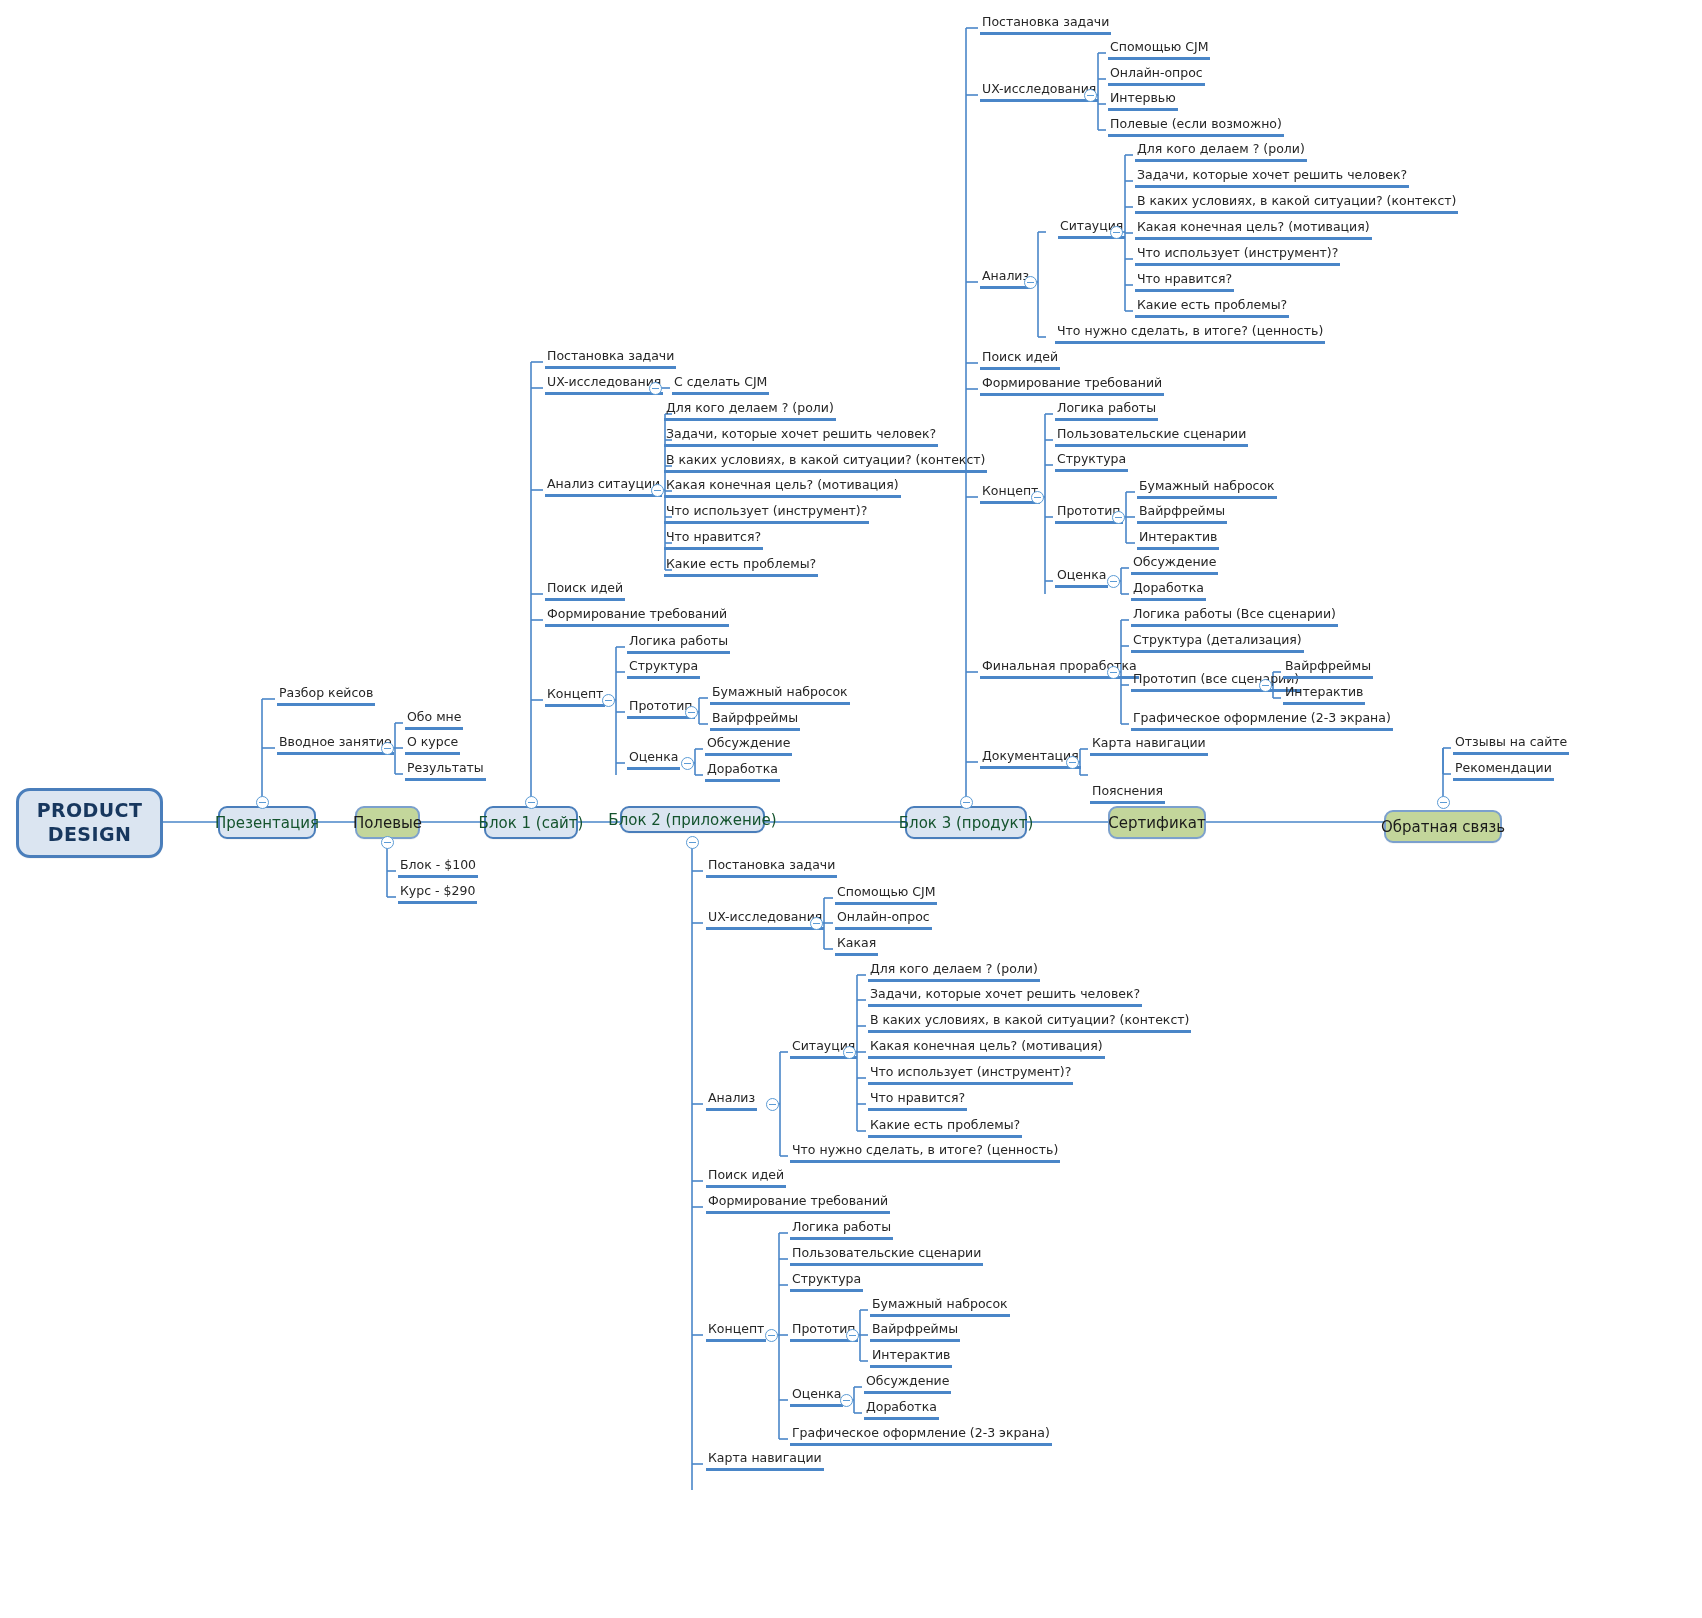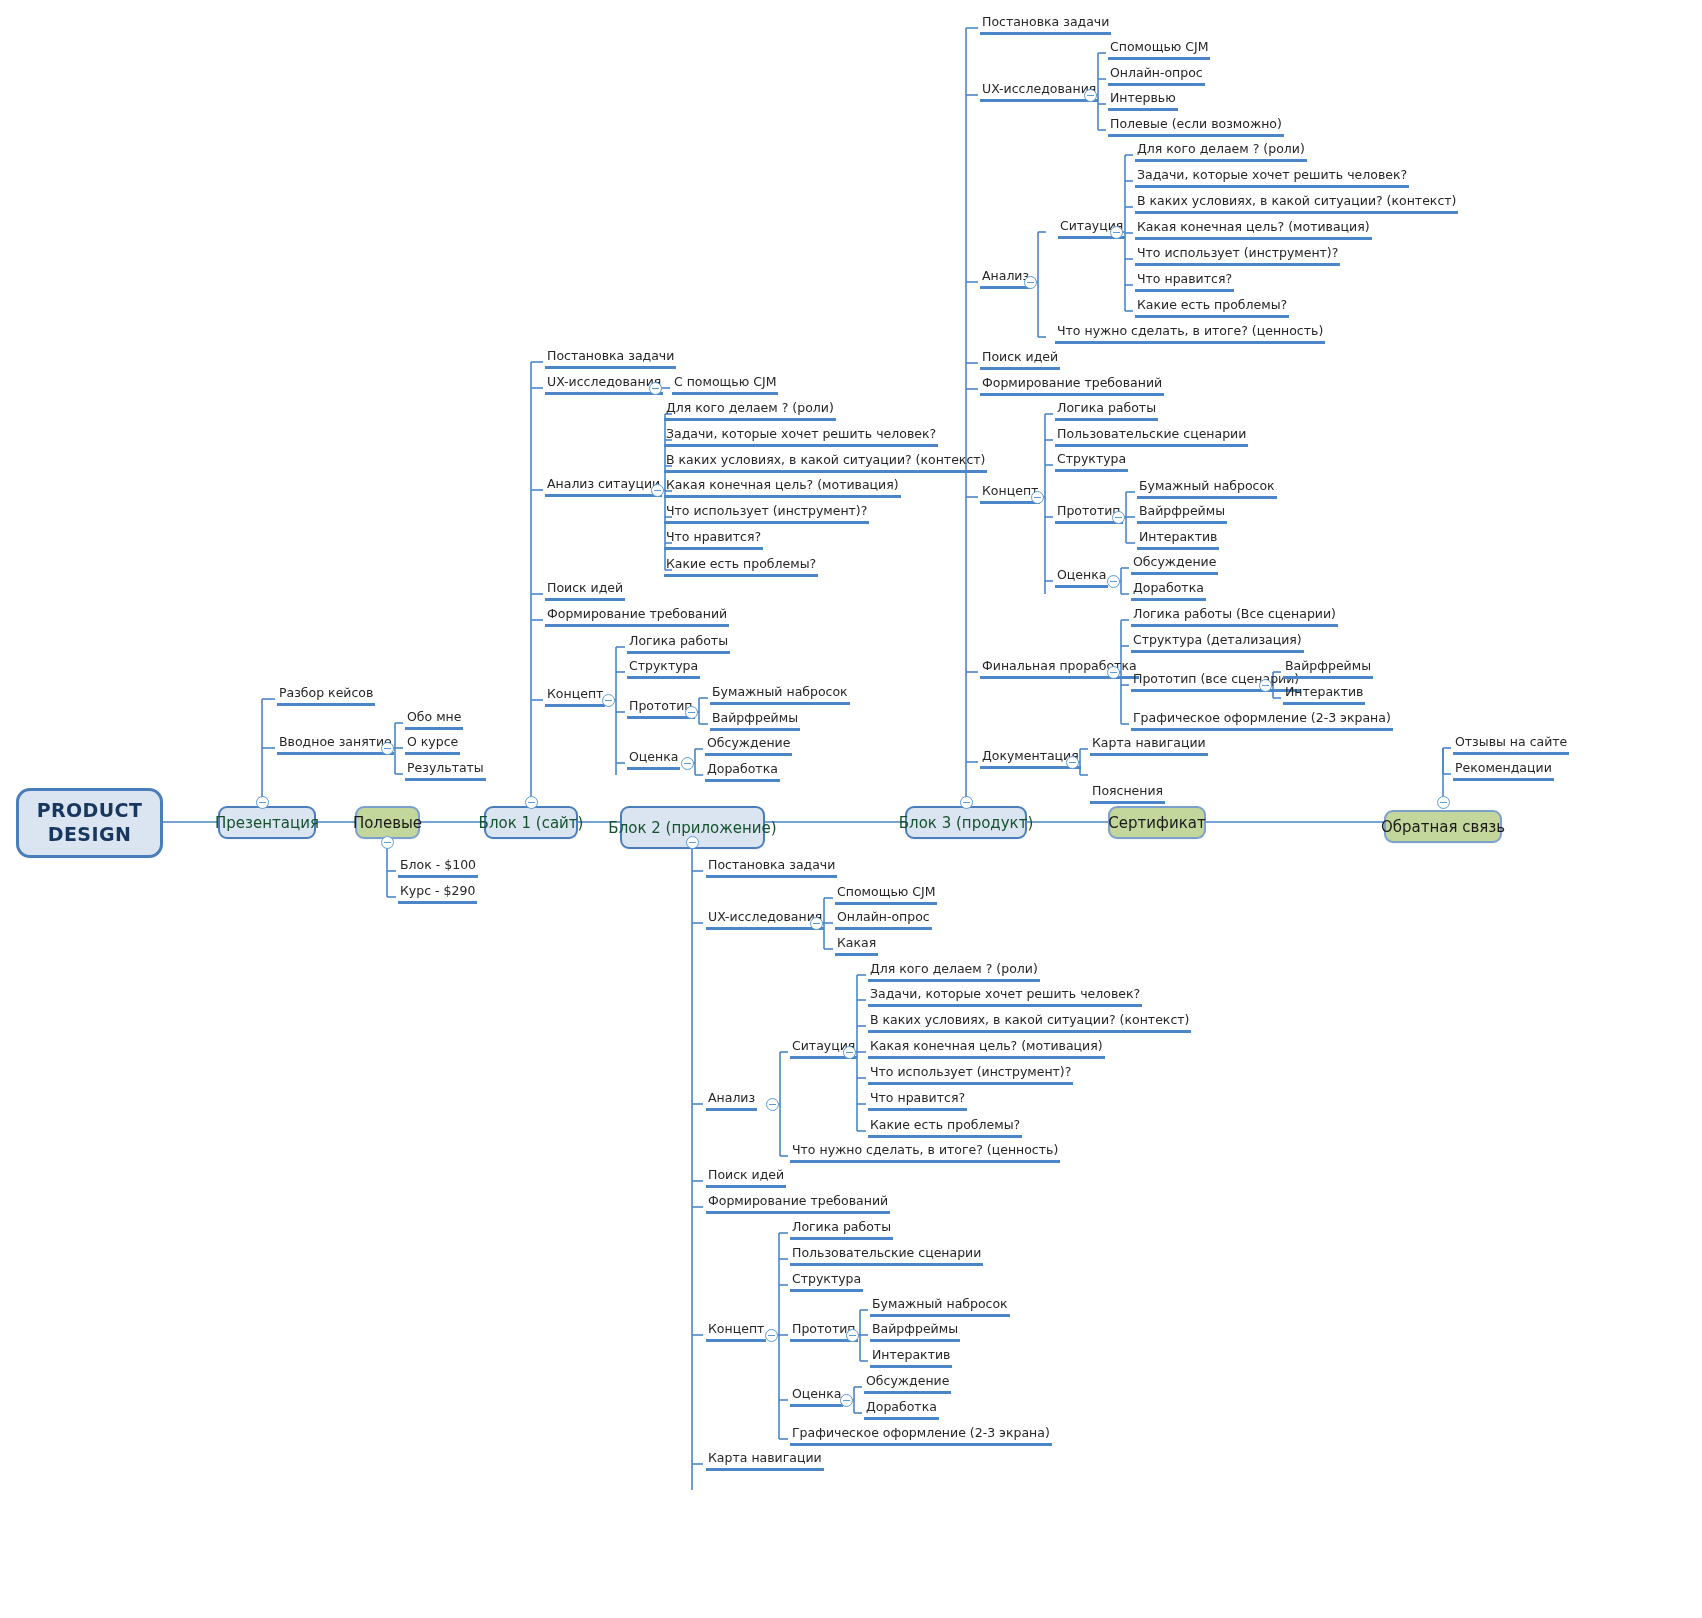--- a/index.html
+++ b/index.html
@@ -277,21 +277,21 @@
   <div class="pill green" style="left:355px;top:806px;width:65px;height:33px;">
     <span>Полевые</span>
   </div>
   <div class="handle" style="left:381px;top:836px;"></div>
 
   <div class="pill" style="left:484px;top:806px;width:94px;height:33px;">
     <span>Блок 1 (сайт)</span>
   </div>
   <div class="handle" style="left:525px;top:796px;"></div>
 
-  <div class="pill" style="left:620px;top:806px;width:145px;height:43px;">
+  <div class="pill" style="left:620px;top:806px;width:145px;height:27px;">
     <span>Блок 2 (приложение)</span>
   </div>
   <div class="handle" style="left:686px;top:836px;"></div>
 
   <div class="pill" style="left:905px;top:806px;width:122px;height:33px;text-align:right;">
     <span>Блок 3 (продукт)</span>
   </div>
   <div class="handle" style="left:960px;top:796px;"></div>
 
   <div class="pill green" style="left:1108px;top:806px;width:98px;height:33px;">
@@ -310,21 +310,21 @@
   <div class="topic" style="left:405px;top:734px;">О курсе</div>
   <div class="topic" style="left:405px;top:760px;">Результаты</div>
 
   <div class="topic" style="left:398px;top:857px;">Блок - $100</div>
   <div class="topic" style="left:398px;top:883px;">Курс - $290</div>
 
   <div class="topic" style="left:545px;top:348px;">Постановка задачи</div>
 
   <div class="topic" style="left:545px;top:374px;">UX-исследования</div>
   <div class="handle" style="left:649px;top:382px;"></div>
-  <div class="topic" style="left:672px;top:374px;">С помощью CJM</div>
+  <div class="topic" style="left:672px;top:374px;">С сделать CJM</div>
 
   <div class="topic" style="left:545px;top:476px;">Анализ ситауции</div>
   <div class="handle" style="left:651px;top:484px;"></div>
   <div class="topic" style="left:664px;top:400px;">Для кого делаем ? (роли)</div>
   <div class="topic" style="left:664px;top:426px;">Задачи, которые хочет решить человек?</div>
   <div class="topic" style="left:664px;top:452px;">В каких условиях, в какой ситуации? (контекст)</div>
   <div class="topic" style="left:664px;top:477px;">Какая конечная цель? (мотивация)</div>
   <div class="topic" style="left:664px;top:503px;">Что использует (инструмент)?</div>
   <div class="topic" style="left:664px;top:529px;">Что нравится?</div>
   <div class="topic" style="left:664px;top:556px;">Какие есть проблемы?</div>

